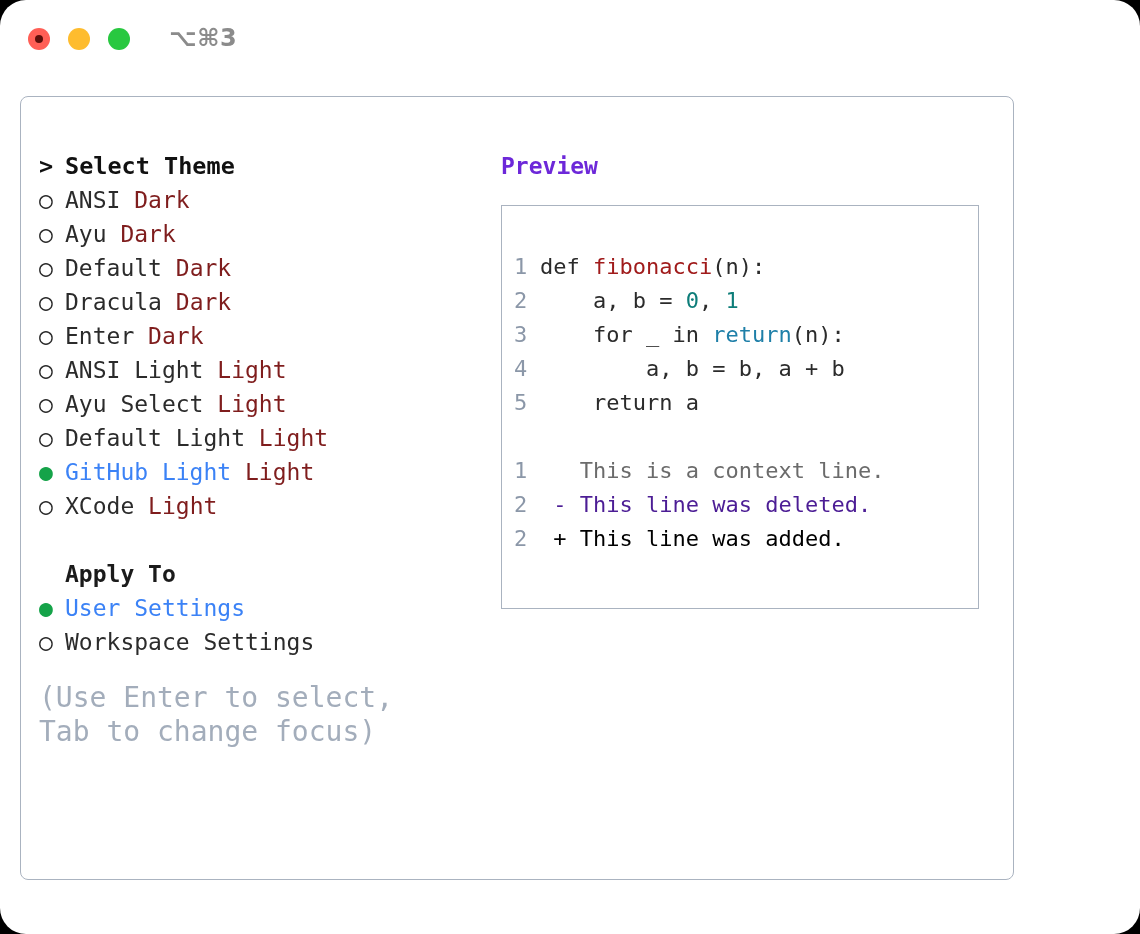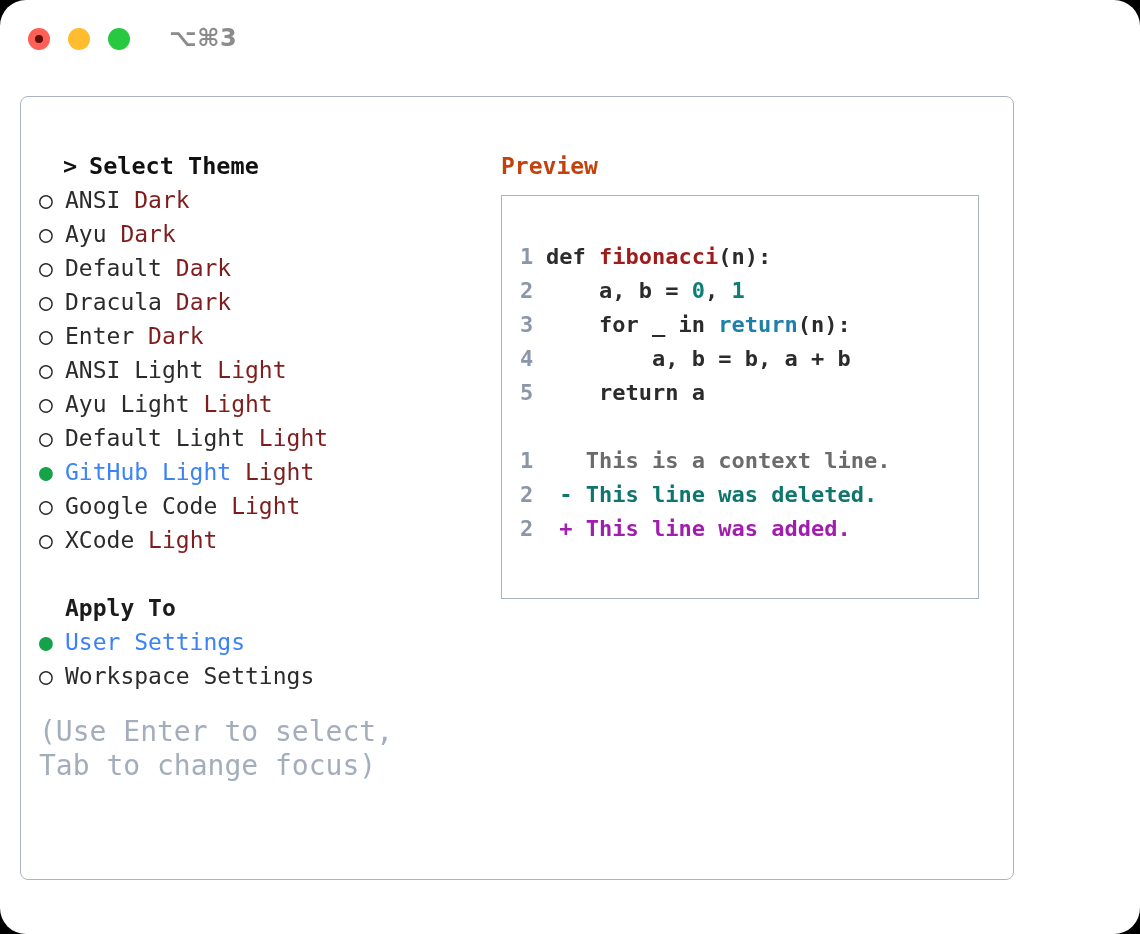--- a/index.html
+++ b/index.html
@@ -89,21 +89,20 @@
     height: 34px;
     line-height: 34px;
     font-size: 23px;
     white-space: nowrap;
     color: #2b2b2b;
   }
   .section-head {
     font-weight: 700;
     color: #111111;
     font-size: 23.5px;
-    margin-left: 24px;
   }
   .marker {
     display: inline-block;
     width: 26px;
     color: #2b2b2b;
   }
   .marker.caret { font-weight: 700; color: #111111; }
   .marker.sel   { color: #15a349; }
   .label-sel    { color: #3b82f6; margin-top: 22px; }
   .variant {
@@ -126,51 +125,50 @@
   
   #right-col {
     position: absolute;
     left: 480px;
     top: 52px;
     width: 500px;
   }
   #preview-title {
     font-size: 23px;
     font-weight: 700;
-    color: #c2410c;
+    color: #6d28d9;
     line-height: 34px;
   }
   #preview-box {
-    margin-top: 12px;
+    margin-top: 22px;
     width: 478px;
     height: 404px;
     border: 1.5px solid #aab3c0;
     box-sizing: border-box;
     background: #ffffff;
-    padding: 44px 0 0 18px;
-    font-weight: bold;
+    padding: 44px 0 0 12px;
   }
   .code-line {
     font-size: 22px;
     line-height: 34px;
     white-space: pre;
     color: #2b2b2b;
   }
   .ln {
     display: inline-block;
     width: 26px;
     color: #8b97a8;
   }
   .kw-fn   { color: #a01b1b; }
   .kw-num  { color: #0d7d79; }
   .kw-bi   { color: #1e7fa8; }
   .blank-line { height: 34px; }
   .diff-ctx { color: #6b6b6b; }
-  .diff-del { color: #0f766e; }
-  .diff-add { color: #a21caf; }
+  .diff-del { color: #4c1d95; }
+  .diff-add { color: #000000; }
 </style>
 </head>
 <body>
 
 <div id="window">
 
   <div id="titlebar">
     <div class="dot" id="dot-close"></div>
     <div id="dot-close-inner"></div>
     <div class="dot" id="dot-min"></div>
@@ -186,24 +184,23 @@
         <span class="marker caret">&gt;</span><span>Select Theme</span>
       </div>
 
       <div id="theme-list">
           <div class="row"><span class="marker">○</span><span>ANSI</span><span class="variant"> Dark</span></div>
           <div class="row"><span class="marker">○</span><span>Ayu</span><span class="variant"> Dark</span></div>
           <div class="row"><span class="marker">○</span><span>Default</span><span class="variant"> Dark</span></div>
           <div class="row"><span class="marker">○</span><span>Dracula</span><span class="variant"> Dark</span></div>
           <div class="row"><span class="marker">○</span><span>Enter</span><span class="variant"> Dark</span></div>
           <div class="row"><span class="marker">○</span><span>ANSI Light</span><span class="variant"> Light</span></div>
-          <div class="row"><span class="marker">○</span><span>Ayu Light</span><span class="variant"> Light</span></div>
+          <div class="row"><span class="marker">○</span><span>Ayu Select</span><span class="variant"> Light</span></div>
           <div class="row"><span class="marker">○</span><span>Default Light</span><span class="variant"> Light</span></div>
           <div class="row"><span class="marker sel">●</span><span class="label-sel">GitHub Light</span><span class="variant"> Light</span></div>
-          <div class="row"><span class="marker">○</span><span>Google Code</span><span class="variant"> Light</span></div>
           <div class="row"><span class="marker">○</span><span>XCode</span><span class="variant"> Light</span></div>
         </div>
 
       <div class="gap-s"></div>
 
       <div class="row indent-head">Apply To</div>
 
       <div id="apply-list">
           <div class="row"><span class="marker sel">●</span><span class="label-sel">User Settings</span></div>
           <div class="row"><span class="marker">○</span><span>Workspace Settings</span></div>

